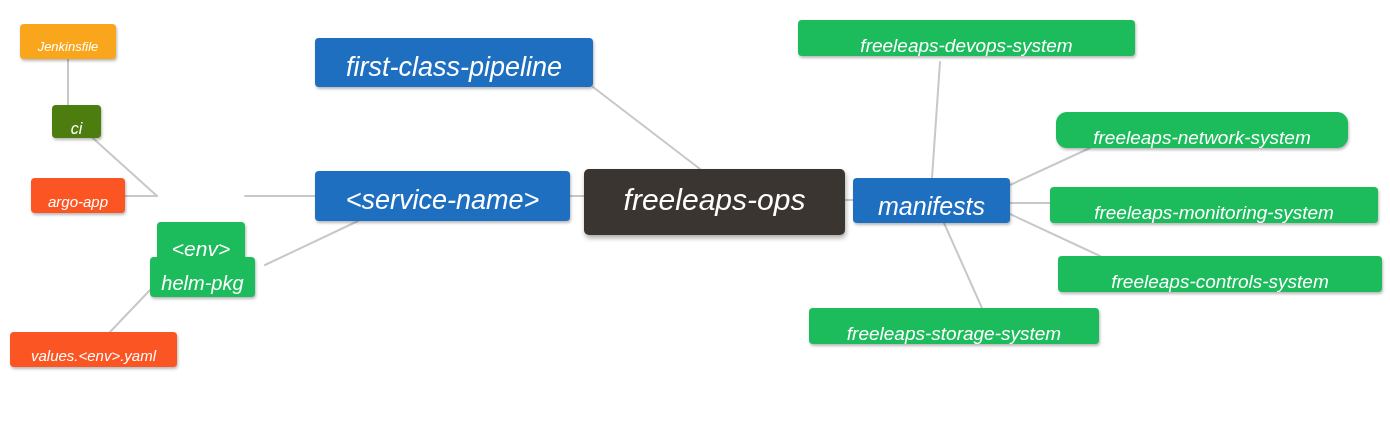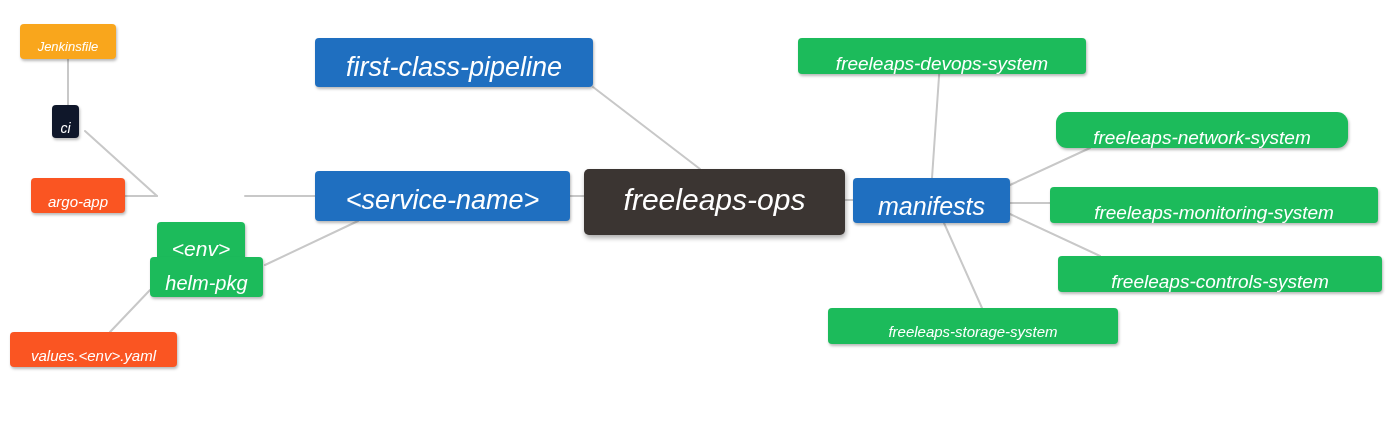--- a/index.html
+++ b/index.html
@@ -65,56 +65,56 @@
       <line x1="932" y1="178" x2="940" y2="62" stroke="#c8c8c8" stroke-width="2" stroke-linecap="round"></line>
       <line x1="1010" y1="185" x2="1090" y2="148" stroke="#c8c8c8" stroke-width="2" stroke-linecap="round"></line>
       <line x1="1010" y1="203" x2="1050" y2="203" stroke="#c8c8c8" stroke-width="2" stroke-linecap="round"></line>
       <line x1="1010" y1="214" x2="1100" y2="256" stroke="#c8c8c8" stroke-width="2" stroke-linecap="round"></line>
       <line x1="944" y1="223" x2="982" y2="308" stroke="#c8c8c8" stroke-width="2" stroke-linecap="round"></line>
     </svg>
   <div id="nodes">
       <div class="node" style="left: 20px; top: 24px; width: 96px; height: 35px; background: rgb(249, 166, 28); font-size: 13px;">
         <span>Jenkinsfile</span>
       </div>
-      <div class="node" style="left: 52px; top: 105px; width: 27px; height: 33px; background: #0f172a; font-size: 14px;">
+      <div class="node" style="left: 52px; top: 105px; width: 49px; height: 33px; background: #4d7c0f; font-size: 16px;">
         <span>ci</span>
       </div>
       <div class="node" style="left: 31px; top: 178px; width: 94px; height: 35px; background: rgb(250, 85, 34); font-size: 15px;">
         <span>argo-app</span>
       </div>
       <div class="node" style="left: 157px; top: 174px; width: 88px; height: 44px; background: rgb(28, 187, 91); font-size: 21px; margin-top: 48px;">
         <span>&lt;env&gt;</span>
       </div>
-      <div class="node" style="left: 150px; top: 257px; width: 113px; height: 40px; background: rgb(28, 187, 91); font-size: 20px;">
+      <div class="node" style="left: 150px; top: 257px; width: 105px; height: 40px; background: rgb(28, 187, 91); font-size: 20px;">
         <span>helm-pkg</span>
       </div>
       <div class="node" style="left: 10px; top: 332px; width: 167px; height: 35px; background: rgb(250, 85, 34); font-size: 15px;">
         <span>values.&lt;env&gt;.yaml</span>
       </div>
       <div class="node" style="left: 315px; top: 38px; width: 278px; height: 49px; background: rgb(31, 111, 192); font-size: 27px;">
         <span>first-class-pipeline</span>
       </div>
       <div class="node" style="left: 315px; top: 171px; width: 255px; height: 50px; background: rgb(31, 111, 192); font-size: 27px;">
         <span>&lt;service-name&gt;</span>
       </div>
       <div class="node root" style="left: 584px; top: 169px; width: 261px; height: 66px; background: rgb(59, 53, 50); font-size: 30px;">
         <span>freeleaps-ops</span>
       </div>
       <div class="node" style="left: 853px; top: 178px; width: 157px; height: 45px; background: rgb(31, 111, 192); font-size: 25px;">
         <span>manifests</span>
       </div>
-      <div class="node" style="left: 798px; top: 38px; width: 288px; height: 36px; background: rgb(28, 187, 91); font-size: 19px;">
+      <div class="node" style="left: 798px; top: 20px; width: 337px; height: 36px; background: rgb(28, 187, 91); font-size: 19px;">
         <span>freeleaps-devops-system</span>
       </div>
       <div class="node" style="left: 1056px; top: 112px; width: 292px; height: 36px; background: rgb(28, 187, 91); font-size: 19px; border-radius: 11px;">
         <span>freeleaps-network-system</span>
       </div>
       <div class="node" style="left: 1050px; top: 187px; width: 328px; height: 36px; background: rgb(28, 187, 91); font-size: 19px;">
         <span>freeleaps-monitoring-system</span>
       </div>
       <div class="node" style="left: 1058px; top: 256px; width: 324px; height: 36px; background: rgb(28, 187, 91); font-size: 19px;">
         <span>freeleaps-controls-system</span>
       </div>
-      <div class="node" style="left: 828px; top: 308px; width: 290px; height: 36px; background: rgb(28, 187, 91); font-size: 15px;">
+      <div class="node" style="left: 809px; top: 308px; width: 290px; height: 36px; background: rgb(28, 187, 91); font-size: 19px;">
         <span>freeleaps-storage-system</span>
       </div>
     </div>
 </div>
 
 </body></html>

